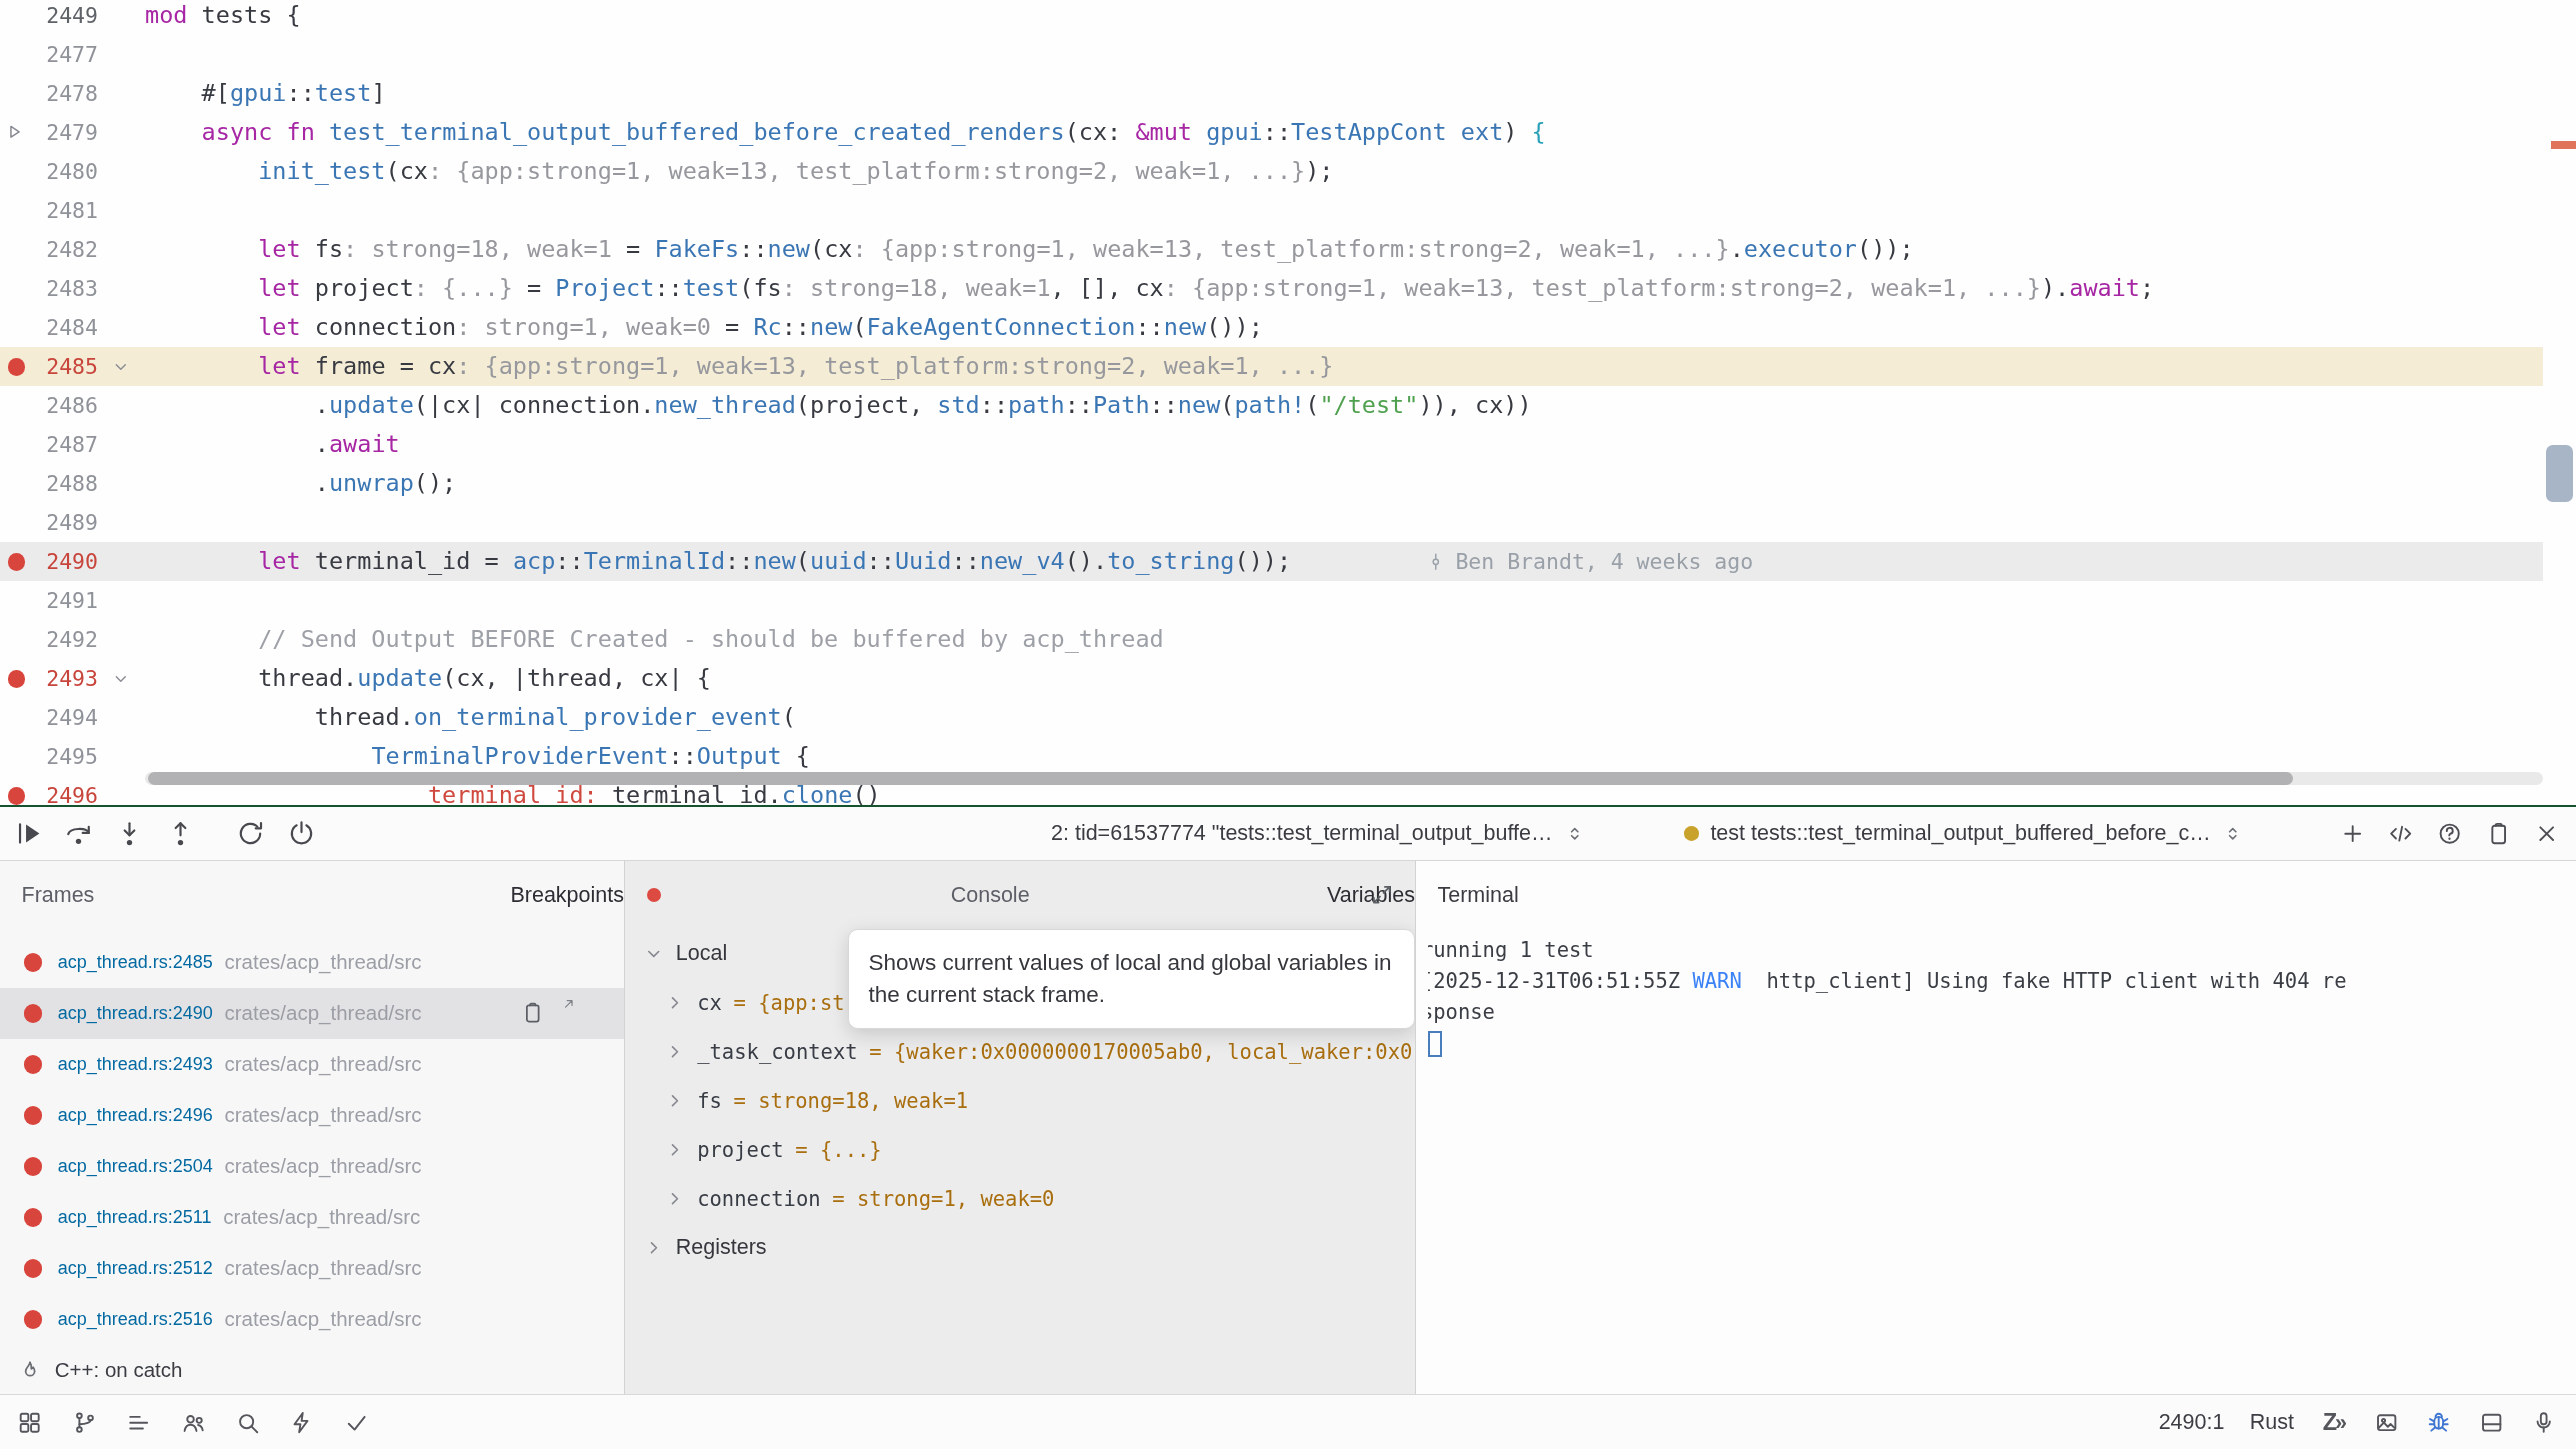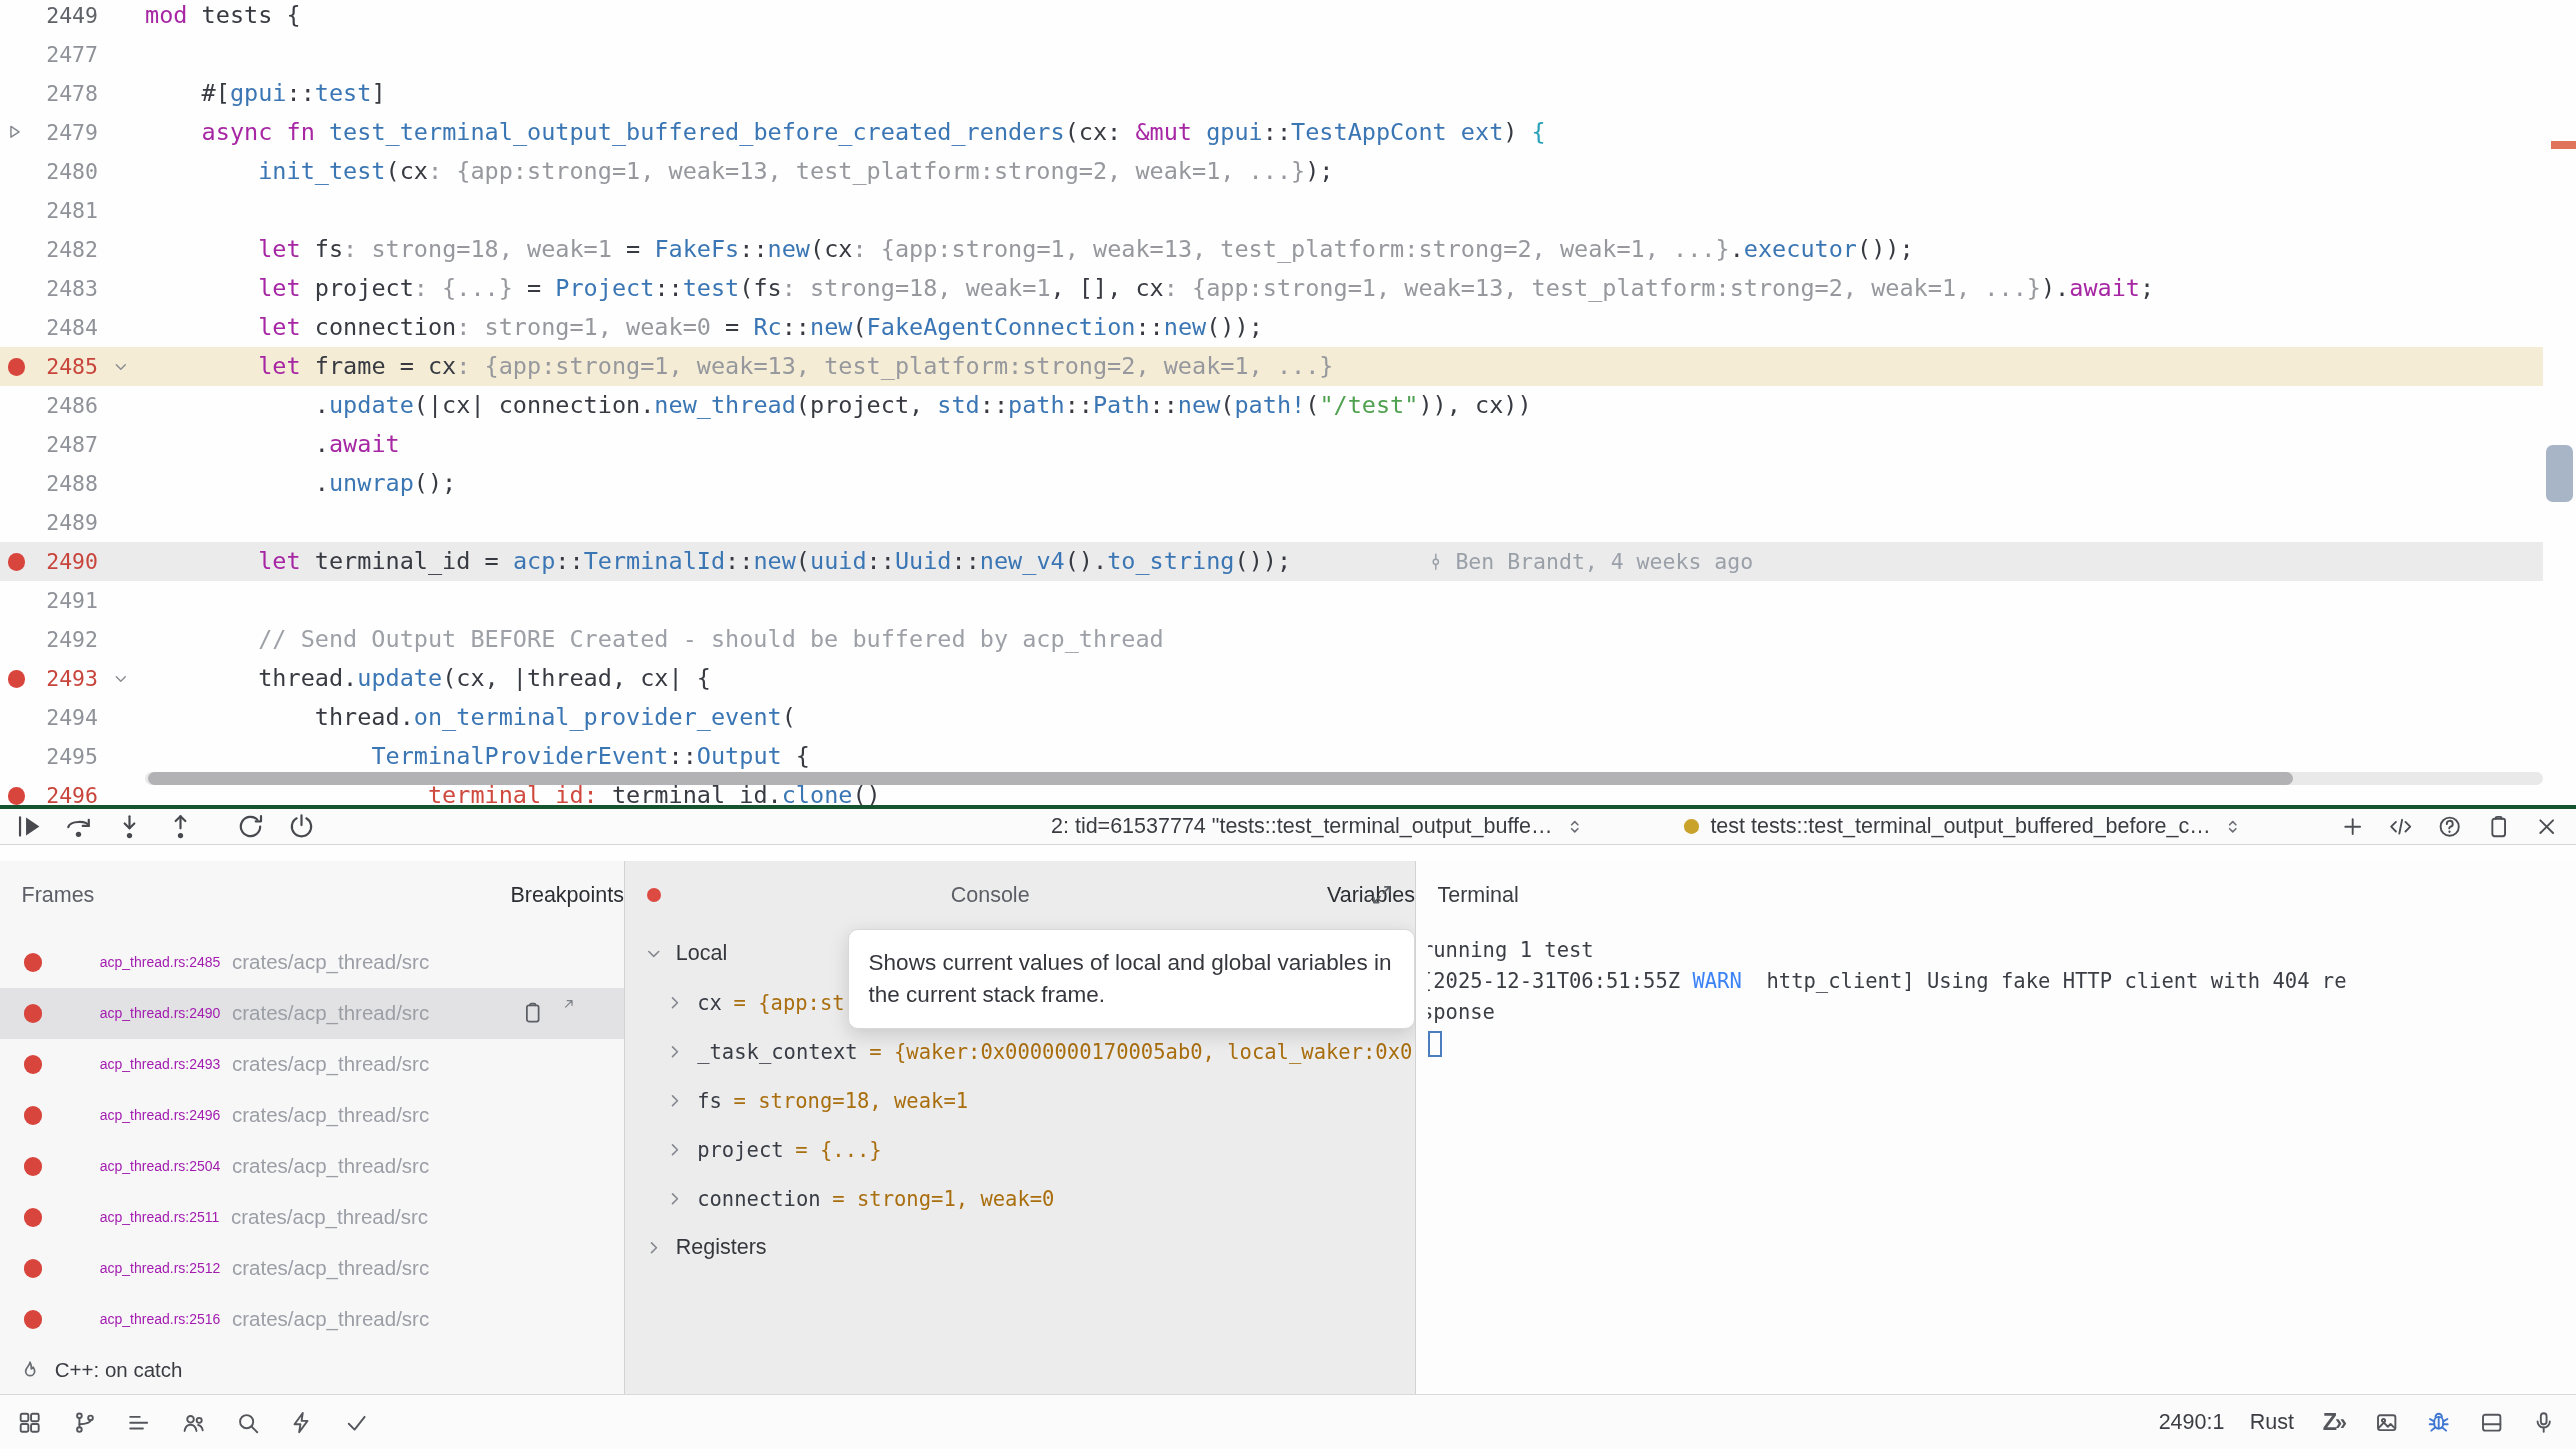--- a/index.html
+++ b/index.html
@@ -24,22 +24,22 @@
   .s-k{color:#a626a4;} .s-p{color:#383a42;} .s-b{color:#3b76b4;} .s-h{color:#96989d;margin-top:28px;}
   .s-g{color:#4fa14f;} .s-c{color:#9da0a6;} .s-r{color:#d0493e;} .s-y{color:#2aa0b8;}
   .blame{position:absolute;left:1426px;top:0;height:39px;display:flex;align-items:center;gap:9.8px;
          color:#9aa0a8;font-size:21.5px;font-family:"DejaVu Sans Mono",monospace;white-space:pre;}
   .hs-track{position:absolute;left:145px;top:772px;width:2398px;height:12.7px;background:#e9e9ea;border-radius:6.8px;z-index:5;}
   .hs-thumb{position:absolute;left:148px;top:772px;width:2145px;height:12.7px;background:#b2b2b4;border-radius:6.8px;z-index:6;}
   .vs-mark{position:absolute;right:0;top:141px;width:25.4px;height:7.8px;background:#e0745a;z-index:6;}
   .vs-thumb{position:absolute;right:2.9px;top:445px;width:27px;height:57px;background:#a8b5c7;border-radius:6.8px;z-index:6;}
 
   
-  .dbg-toolbar{position:absolute;left:0;top:805px;width:2576px;height:40px;box-sizing:border-box;
-               background:#fbfbfb;border-top:4px solid #14532d;border-bottom:1px solid #d6d6d6;}
+  .dbg-toolbar{position:absolute;left:0;top:805px;width:2576px;height:56px;box-sizing:border-box;
+               background:#fbfbfb;border-top:2px solid #14532d;border-bottom:1px solid #d6d6d6;}
   .dbg-controls{position:absolute;left:9.8px;top:0;height:100%;display:flex;align-items:center;gap:13.7px;}
   .tbtn{background:none;border:none;padding:0;width:37px;height:37px;display:flex;align-items:center;justify-content:center;
         color:#47494e;cursor:pointer;}
   .tbtn svg{width:29px;height:29px;}
   .dbg-controls .tbtn:nth-child(5){margin-left:19.6px;}
   .selector{position:absolute;top:0;height:100%;display:flex;align-items:center;gap:11.7px;background:none;border:none;
             font-family:"Liberation Sans",sans-serif;font-size:21.5px;color:#3a3c42;cursor:pointer;padding:0;}
   .selector.thread{left:1051px;}
   .selector.session{left:1684px;}
   .dot{width:14.7px;height:14.7px;border-radius:50%;flex:none;}
@@ -62,21 +62,21 @@
   .tab.active{color:#2c2e33;}
   .console-dot{background:#dc4a41;margin-right:-7.8px;}
   .expand-btn{position:absolute;right:17.6px;top:18.6px;width:31px;height:31px;background:none;border:none;color:#5c5f64;
               display:flex;align-items:center;justify-content:center;cursor:pointer;}
   .expand-btn svg{width:23.5px;height:23.5px;}
   .ptitle{color:#3a3c42;}
 
   .bp-list{padding-top:7.8px;}
   .bp-row{display:flex;align-items:center;height:51px;padding:0 19.6px 0 23.5px;gap:15.6px;position:relative;cursor:pointer;}
   .bp-row .bdot{width:18.6px;height:18.6px;border-radius:50%;background:#d8453c;flex:none;}
-  .bp-loc{font-size:14px;color:#a21caf;white-space:nowrap;margin-left:42px;}
+  .bp-loc{font-size:18px;color:#0369a1;white-space:nowrap;}
   .bp-path{font-size:20.5px;color:#9b9ea5;margin-left:-3.9px;white-space:nowrap;}
   .bp-row.sel{background:#e2e2e4;}
   .sel-clip{position:absolute;right:80px;top:13.7px;width:23.5px;height:23.5px;color:#5c5f65;}
   .sel-clip svg{width:23.5px;height:23.5px;}
   .sel-goto{position:absolute;right:47px;top:7.8px;width:15.6px;height:15.6px;color:#7e8187;}
   .sel-goto svg{width:15.6px;height:15.6px;}
   .bp-footer{position:absolute;left:17.6px;bottom:11.7px;display:flex;align-items:center;gap:13.7px;
              font-size:20.5px;color:#3a3c42;cursor:pointer;}
   .bp-footer .icn{width:23.5px;height:23.5px;color:#6b6e73;}
   .bp-footer svg{width:23.5px;height:23.5px;}

